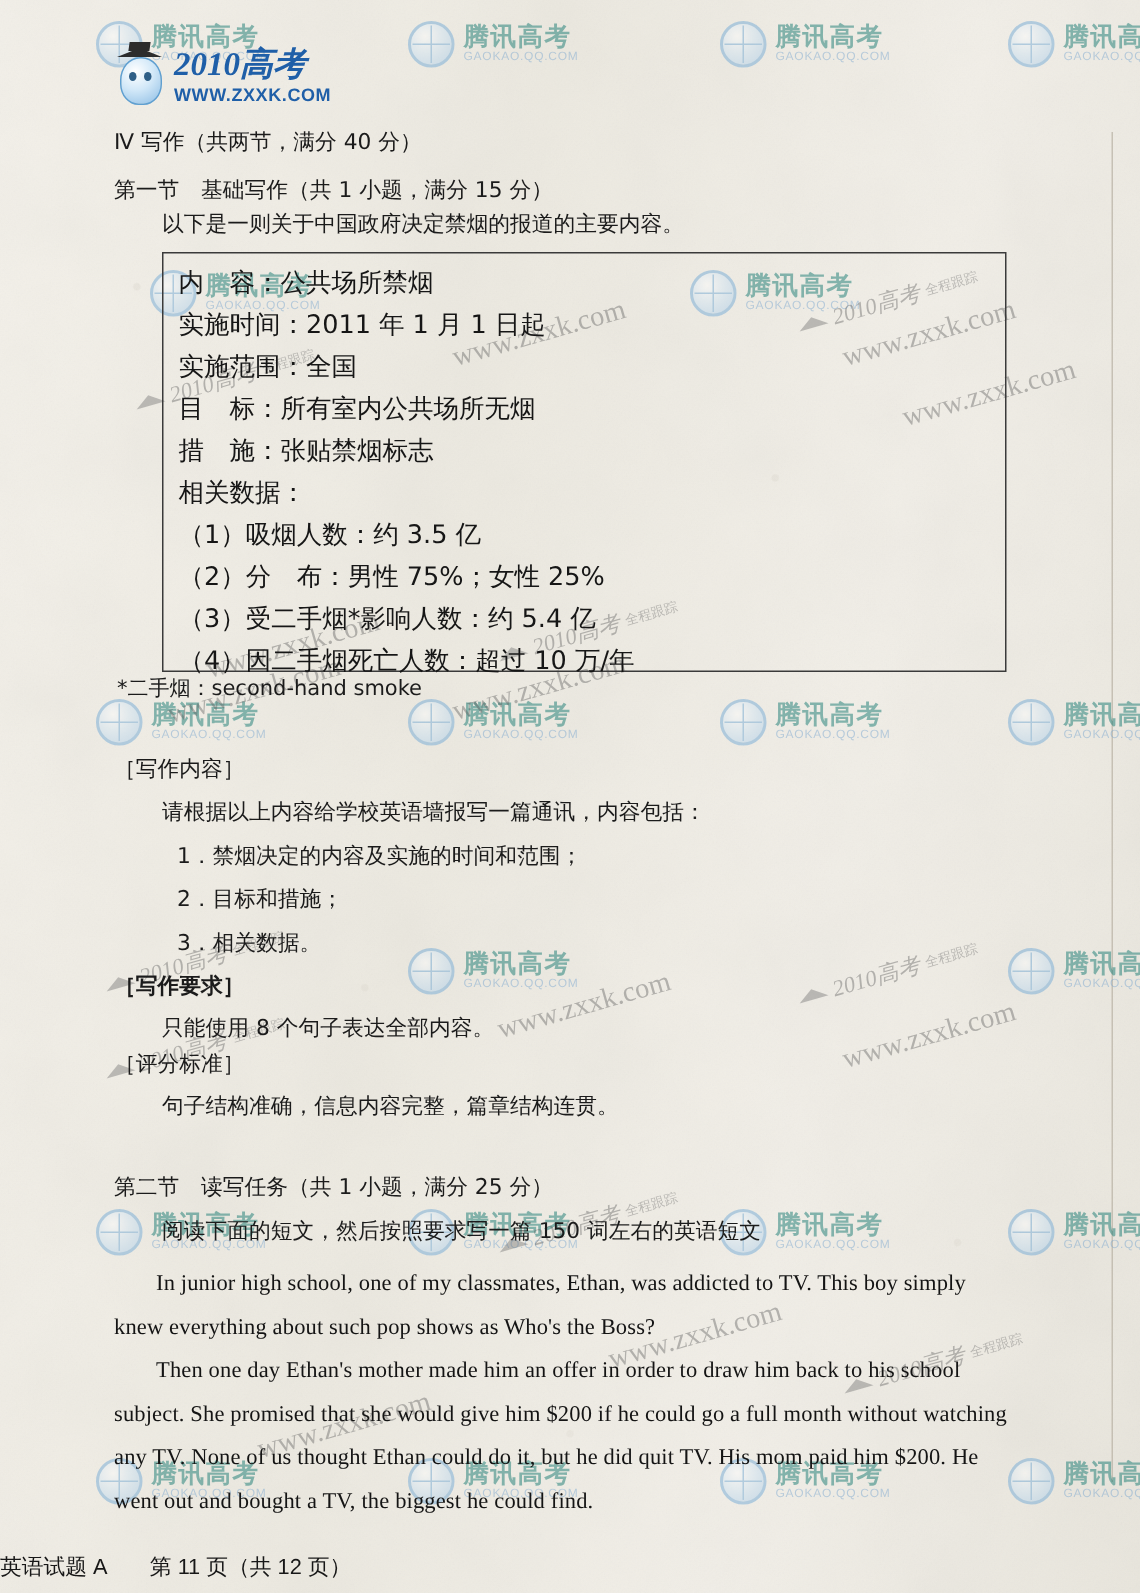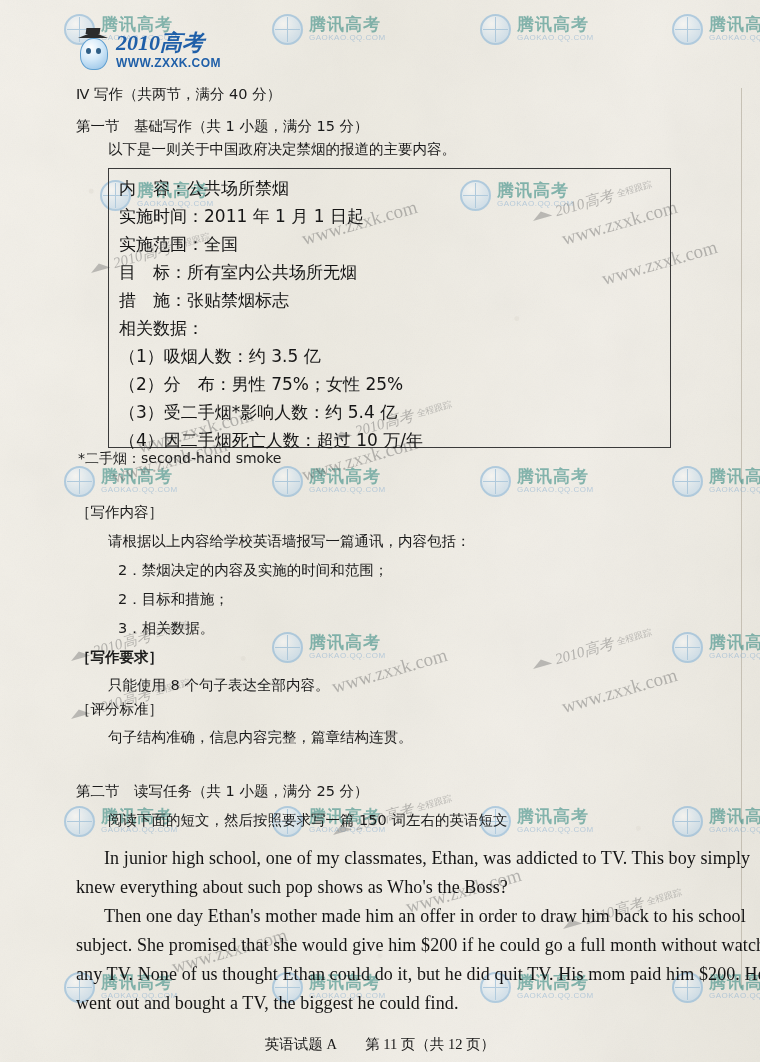--- a/index.html
+++ b/index.html
@@ -255,33 +255,32 @@
     white-space: nowrap;
     font-family: "DejaVu Sans", sans-serif;
     font-size: 17px;
     color: #161616;
   }
 
   
   .para {
     position: absolute;
     font-family: "Liberation Serif", serif;
-    font-size: 18px;
+    font-size: 15px;
     color: #141414;
     letter-spacing: .1px;
     white-space: nowrap;
   }
 
   #footer {
     position: absolute;
     left: 0;
     top: 1035px;
     width: 760px;
-    text-align: center;
-    font-family: Liberation Serif, serif;
+    font-family: Liberation Sans, sans-serif;
     font-size: 14.5px;
     color: #171717;
   }
 </style>
 </head>
 <body>
 
 <div id="page"></div>
 
 <svg id="grain" width="760" height="1062">
@@ -537,21 +536,21 @@
     <div class="row" style="left:10px; top:176px;">（1）吸烟人数：约 3.5 亿</div>
     <div class="row" style="left:10px; top:204px;">（2）分　布：男性 75%；女性 25%</div>
     <div class="row" style="left:10px; top:232px;">（3）受二手烟*影响人数：约 5.4 亿</div>
     <div class="row" style="left:10px; top:260px;">（4）因二手烟死亡人数：超过 10 万/年</div>
   </div>
 
   <div class="line t-cn-s" style="left:78px; top:450px;">*二手烟：second-hand smoke</div>
 
   <div class="line t-cn" style="left:76px; top:503px;">［写作内容］</div>
   <div class="line t-cn" style="left:108px; top:532px;">请根据以上内容给学校英语墙报写一篇通讯，内容包括：</div>
-  <div class="line t-cn" style="left:118px; top:561px;">2．禁烟决定的内容及实施的时间和范围；</div>
+  <div class="line t-cn" style="left:118px; top:561px;">1．禁烟决定的内容及实施的时间和范围；</div>
   <div class="line t-cn" style="left:118px; top:590px;">2．目标和措施；</div>
   <div class="line t-cn" style="left:118px; top:619px;">3．相关数据。</div>
 
   <div class="line t-cn" style="left:76px; top:648px;font-weight:bold;">［写作要求］</div>
   <div class="line t-cn" style="left:108px; top:676px;">只能使用 8 个句子表达全部内容。</div>
 
   <div class="line t-cn" style="left:76px; top:700px;">［评分标准］</div>
   <div class="line t-cn" style="left:108px; top:728px;">句子结构准确，信息内容完整，篇章结构连贯。</div>
 
   <div class="line t-cn" style="left:76px; top:782px;">第二节　读写任务（共 1 小题，满分 25 分）</div>

